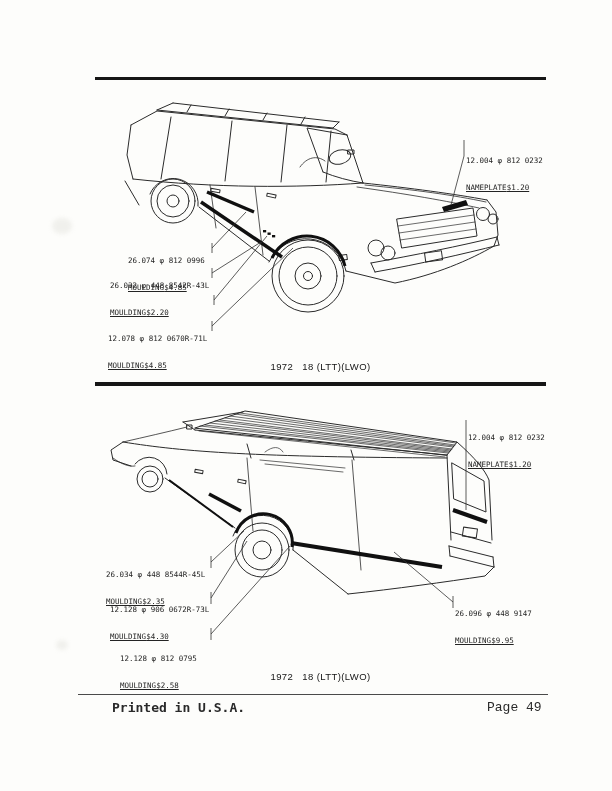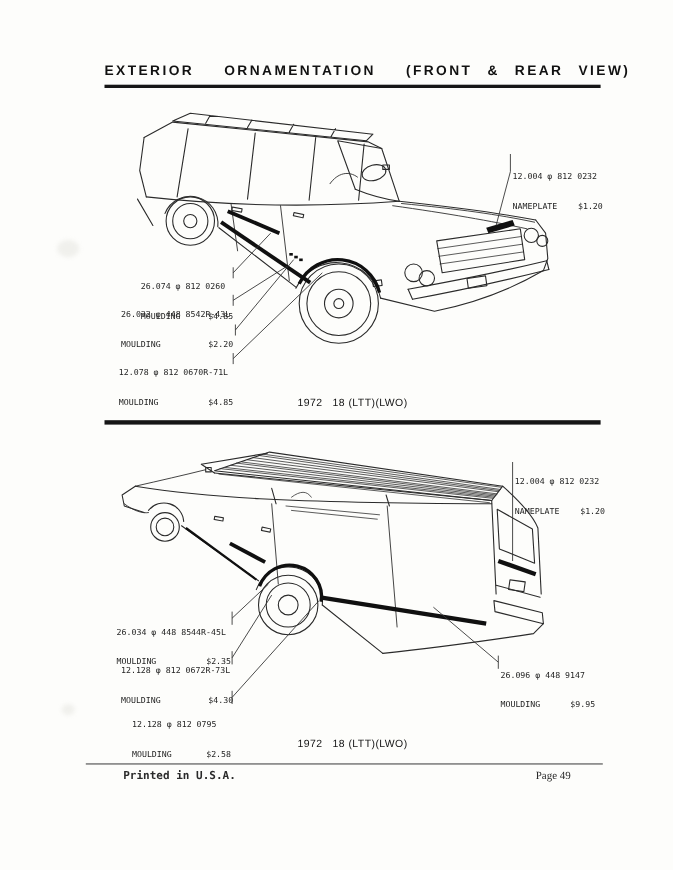--- a/index.html
+++ b/index.html
@@ -32,42 +32,41 @@
     font-size:9.5px;font-weight:400;letter-spacing:.4px;
     color:#141414;white-space:pre;
   }
   .callout{
     position:absolute;
     font-family:"DejaVu Sans Mono",monospace;
     font-size:7.5px;line-height:9px;
     color:#242424;
     white-space:pre;
   }
-  .callout .row2{display:flex;justify-content:space-between;}
+  .callout .row2{display:flex;text-decoration:underline;}
   .footer-note{
     position:absolute;left:112px;top:700px;
     font-family:"DejaVu Sans Mono",monospace;
-    font-size:10px;font-weight:700;color:#2a2a2a;
+    font-size:13px;font-weight:700;color:#2a2a2a;
   }
   .footer-page{
     position:absolute;left:487px;top:700px;
-    font-family:Liberation Serif, serif;
-    font-size:10px;color:#2a2a2a;
+    font-family:Liberation Mono, monospace;
+    font-size:13px;color:#2a2a2a;
   }
   .smudge{position:absolute;border-radius:50%;background:#d9d9d2;opacity:.35;filter:blur(2px);}
 </style>
 </head>
 <body>
 
 <div class="page">
 
   <div class="smudge" style="left:52px;top:218px;width:20px;height:16px;"></div>
   <div class="smudge" style="left:56px;top:640px;width:12px;height:10px;"></div>
 
-  <div class="title">EXTERIOR  ORNAMENTATION  (FRONT &amp; REAR VIEW)</div>
   <div class="rule-heavy" style="top:77px;"></div>
 
   <svg class="fig-svg" style="left:95px;top:95px;" width="420" height="250" viewBox="0 0 420 250">
     <g stroke="#2b2b2b" stroke-width="1" fill="none" stroke-linecap="round" stroke-linejoin="round">
 
       <path d="M78,8 L244,27 M62,15 L238,33 M78,8 L62,15 M244,27 L238,33
                M96,10 L92,17 M134,14 L130,21 M172,18 L168,25 M210,22 L206,29"></path>
 
       <path d="M36,30 L62,16 L240,34 L252,40"></path>
       <path d="M252,40 L268,88"></path>
@@ -133,21 +132,21 @@
       <path d="M119,200 L119,210 M119,205 L172,141"></path>
       <path d="M117,226 L117,236 M117,231 L198,153"></path>
     </g>
   </svg>
 
   <div class="callout" style="left:466px;top:138px;width:82px;">
     <div>12.004 φ 812 0232</div>
     <div class="row2"><span>NAMEPLATE</span><span>$1.20</span></div>
   </div>
   <div class="callout" style="left:128px;top:238px;width:84px;">
-    <div>26.074 φ 812 0260</div>
+    <div>26.074 φ 812 0996</div>
     <div class="row2"><span>MOULDING</span><span>$4.85</span></div>
   </div>
   <div class="callout" style="left:110px;top:263px;width:102px;">
     <div>26.032 φ 448 8542R-43L</div>
     <div class="row2"><span>MOULDING</span><span>$2.20</span></div>
   </div>
   <div class="callout" style="left:108px;top:316px;width:104px;">
     <div>12.078 φ 812 0670R-71L</div>
     <div class="row2"><span>MOULDING</span><span>$4.85</span></div>
   </div>
@@ -219,21 +218,21 @@
 
   <div class="callout" style="left:468px;top:415px;width:82px;">
     <div>12.004 φ 812 0232</div>
     <div class="row2"><span>NAMEPLATE</span><span>$1.20</span></div>
   </div>
   <div class="callout" style="left:106px;top:552px;width:104px;">
     <div>26.034 φ 448 8544R-45L</div>
     <div class="row2"><span>MOULDING</span><span>$2.35</span></div>
   </div>
   <div class="callout" style="left:110px;top:587px;width:102px;">
-    <div>12.128 φ 812 0672R-73L</div>
+    <div>12.128 φ 906 0672R-73L</div>
     <div class="row2"><span>MOULDING</span><span>$4.30</span></div>
   </div>
   <div class="callout" style="left:120px;top:636px;width:90px;">
     <div>12.128 φ 812 0795</div>
     <div class="row2"><span>MOULDING</span><span>$2.58</span></div>
   </div>
   <div class="callout" style="left:455px;top:591px;width:86px;">
     <div>26.096 φ 448 9147</div>
     <div class="row2"><span>MOULDING</span><span>$9.95</span></div>
   </div>

